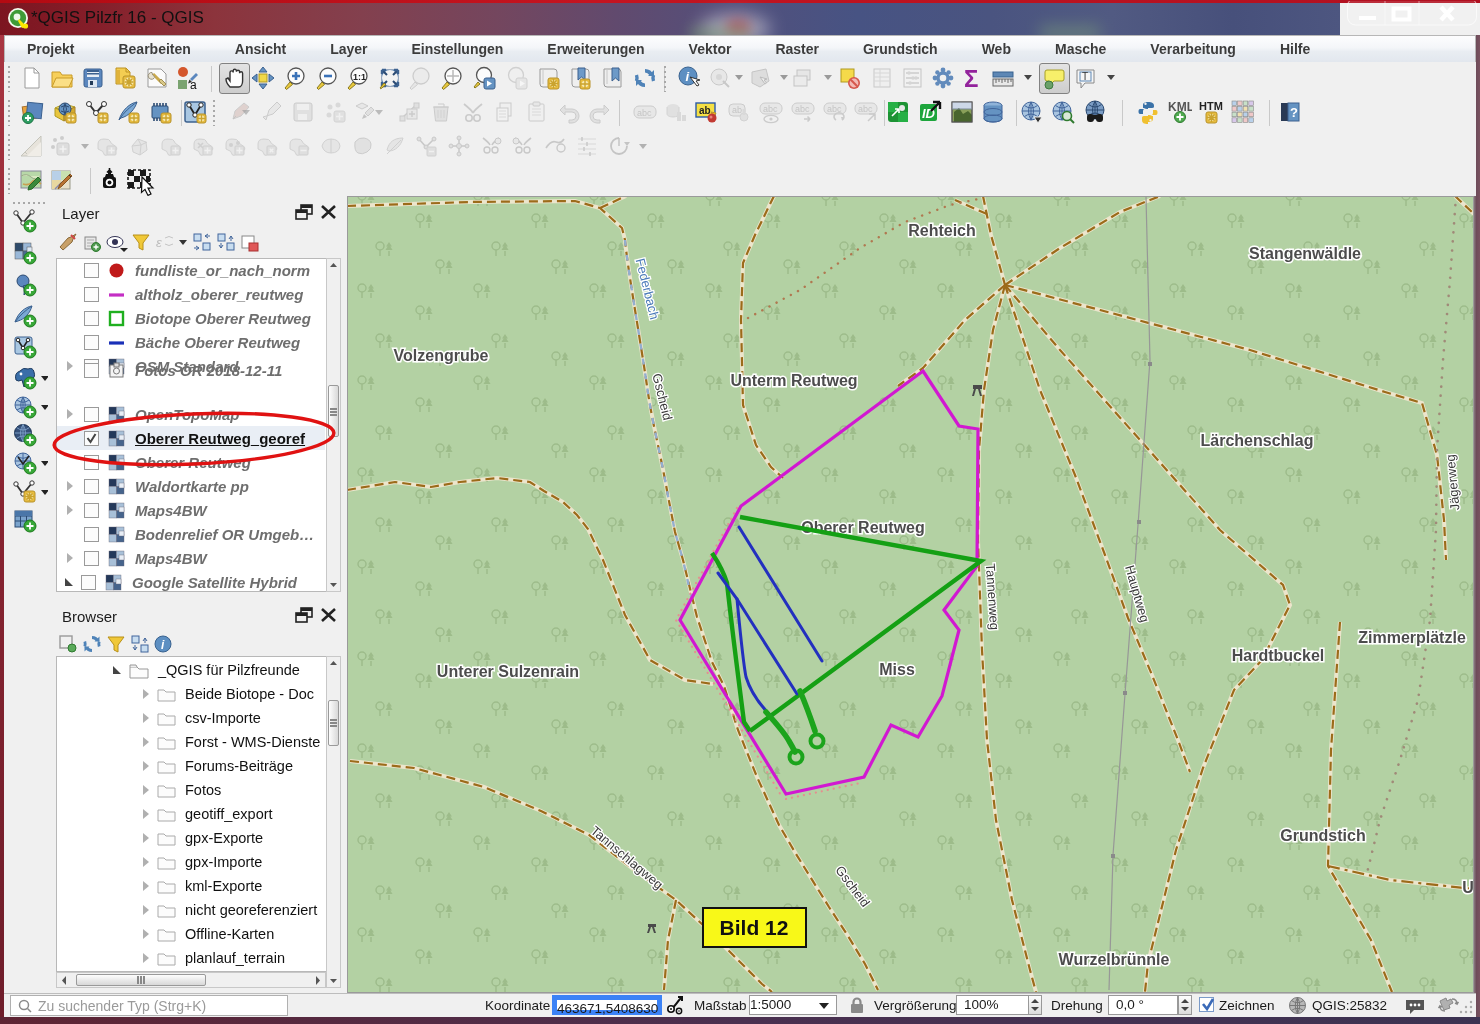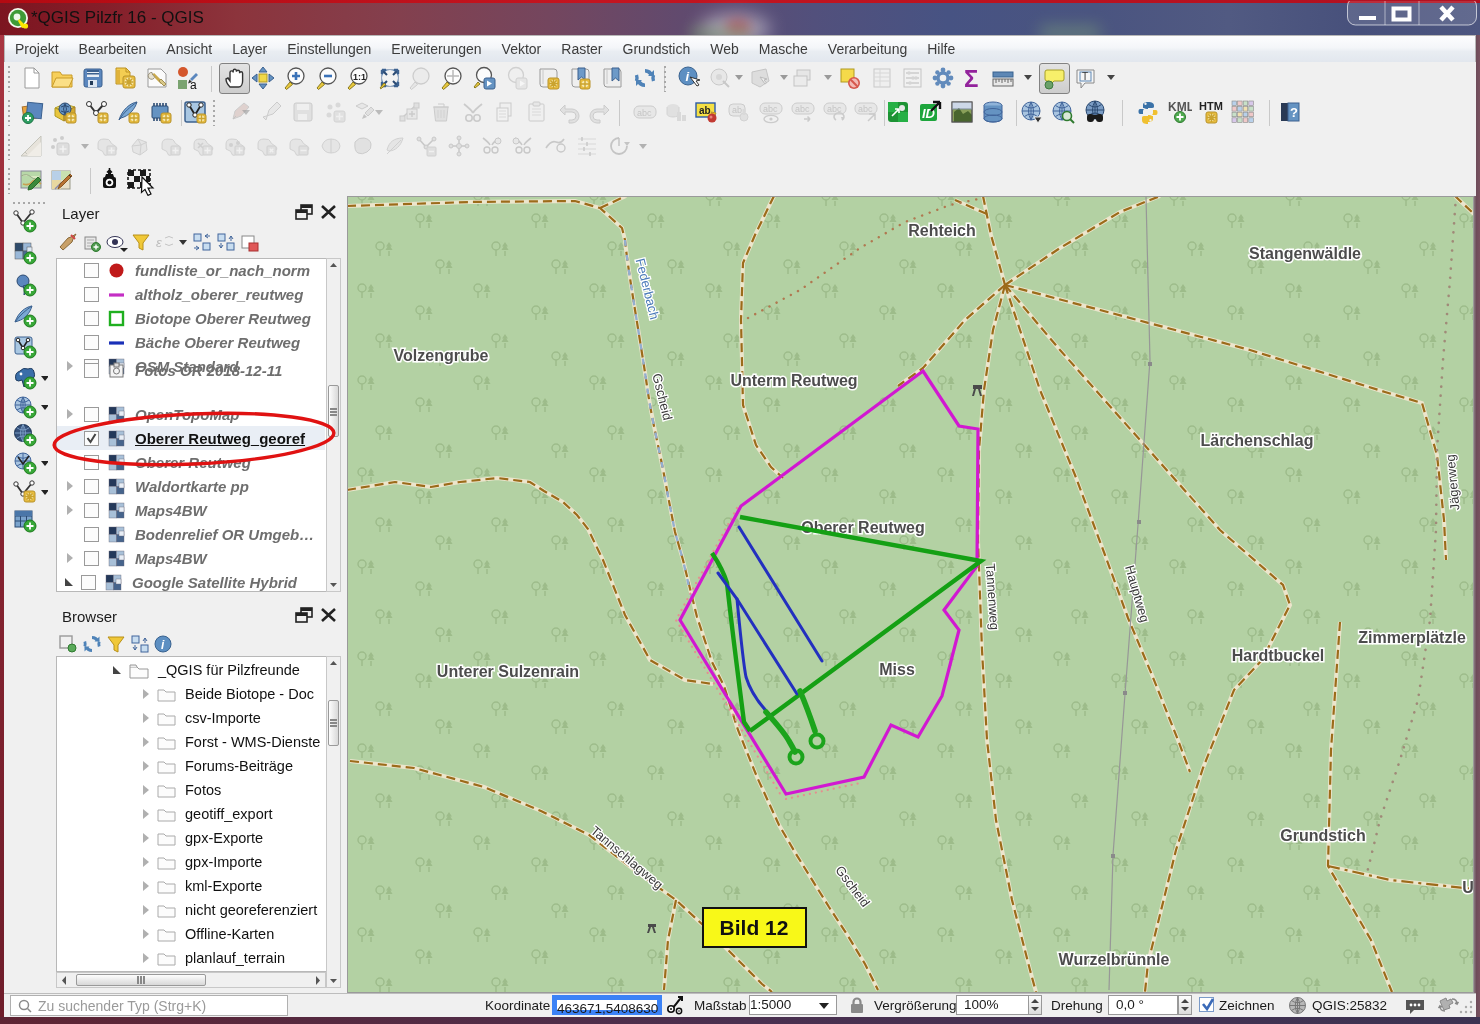--- a/index.html
+++ b/index.html
@@ -1,23 +1,23 @@
 <!DOCTYPE html>
 <html><head><meta charset="utf-8">
 <style>
 html,body{margin:0;padding:0;}
 body{width:1480px;height:1024px;overflow:hidden;position:relative;
  font-family:"Liberation Sans",sans-serif;background:#f0f0f0;}
 .abs{position:absolute;}
-#titlebar{left:0;top:0;width:1480px;height:35px;
+#titlebar{left:0;top:0;width:1340px;height:35px;
  background:linear-gradient(90deg,#7c1520 0%,#851e29 7%,#8c343c 16%,#83404e 27%,#74465e 37%,#614a6e 46%,#52507c 55%,#475383 64%,#4a5480 74%,#515a82 83%,#47507b 92%,#4d5680 100%);}
 #titlebar:before{content:"";position:absolute;left:0;top:0;width:1480px;height:3px;background:linear-gradient(90deg,#b40a12,#c41420 40%,#b01020);}
 #titletext{position:absolute;left:31px;top:8px;font-size:17px;color:#111;}
 .menu{display:flex;align-items:center;height:100%;color:#3c3c3c;font-size:14px;}
-.menu span{padding:0 10px;}
+.menu span{padding:0 22px;font-weight:bold;}
 #menubar{left:4px;top:35px;width:1472px;height:27px;
  background:linear-gradient(180deg,#fdfdfe 0%,#f4f6f9 45%,#e9edf2 60%,#e2e7ee 100%);
  border:1px solid #b7b7b7;border-bottom:none;box-sizing:border-box;}
 .sep{width:1px;height:26px;background:#c9c9c9;margin:0 5px;flex:none;}
 .dd{width:0;height:0;border-left:4px solid transparent;border-right:4px solid transparent;border-top:5px solid #444;margin:0 4px;flex:none;}
 .ddg{border-top-color:#9a9a9a;}
 .pressed{border:1px solid #828282;border-radius:3px;background:linear-gradient(180deg,#e3e3e3,#cdcdcd);}
 .panel-title{color:#1c1c1c;font-size:15px;}
 svg{display:block;}
 text{font-family:"Liberation Sans",sans-serif;}

